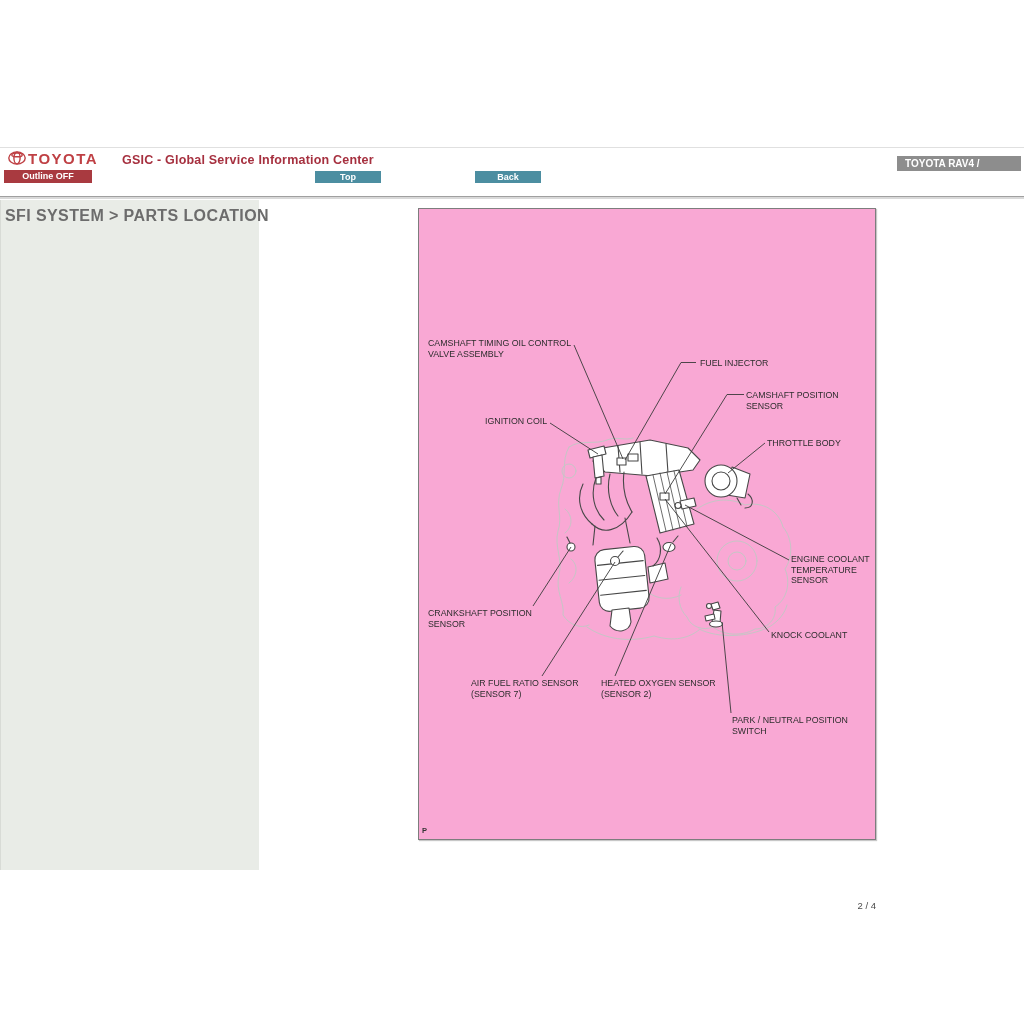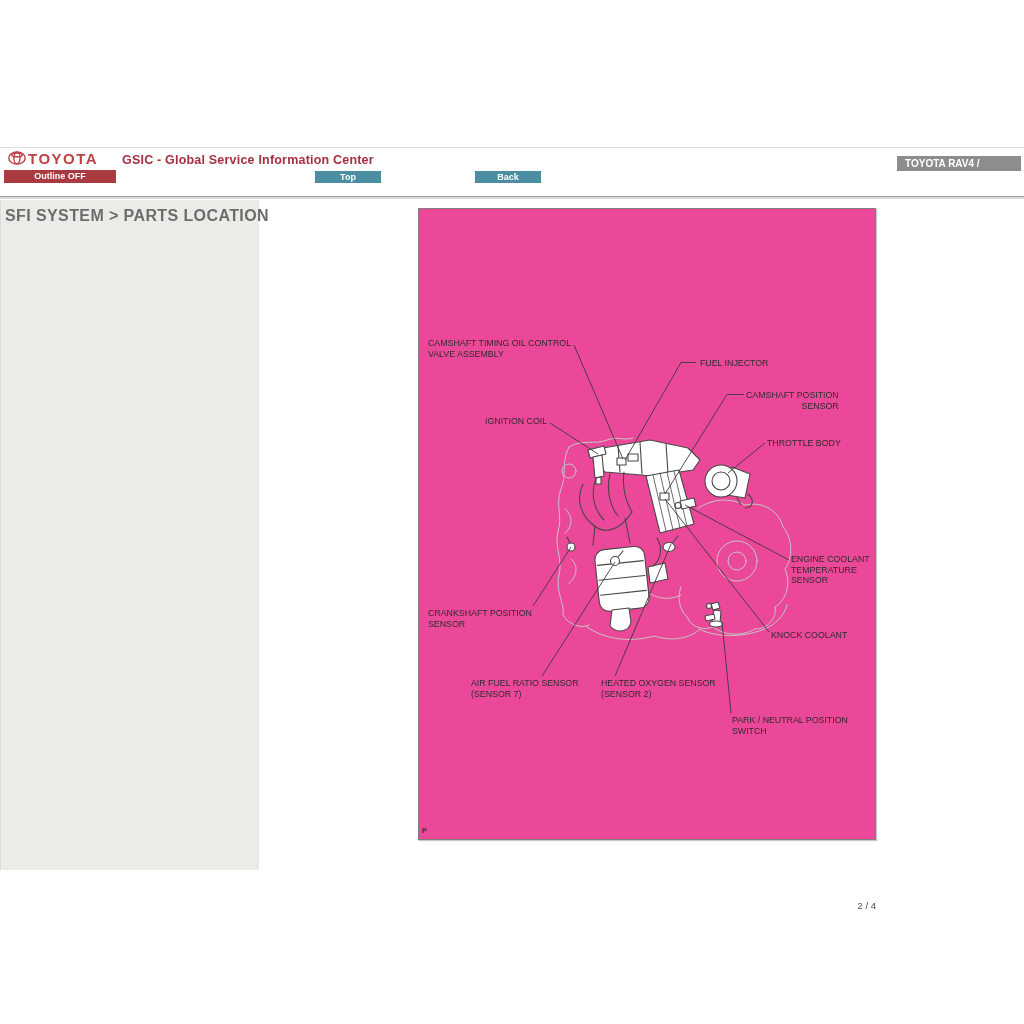--- a/index.html
+++ b/index.html
@@ -8,42 +8,42 @@
     font-family:"Liberation Sans",sans-serif;overflow:hidden;
   }
   .abs{position:absolute;}
 
   
   .topline{left:0;top:147px;width:1024px;height:1px;background:#e0e0e0;}
   .brand-logo{left:8px;top:151px;width:18px;height:14px;}
   .brand-text{left:28px;top:150px;font-size:15px;font-weight:bold;color:#bf4044;letter-spacing:1.5px;}
   .gsic-title{left:122px;top:153px;font-size:12.5px;font-weight:bold;color:#a6303f;letter-spacing:.2px;}
   .btn-red{
-    left:4px;top:170px;width:112px;height:13px;background:#a93a40;
+    left:4px;top:170px;width:88px;height:13px;background:#a93a40;
     color:#fff;font-size:9px;font-weight:bold;text-align:center;line-height:13px;cursor:pointer;
   }
   .btn-teal{
     top:171px;width:66px;height:12px;background:#4c8ea1;color:#fff;
     font-size:9px;font-weight:bold;text-align:center;line-height:12px;cursor:pointer;
   }
   .btn-top{left:315px;} .btn-back{left:475px;} .btn-new{left:637px;margin-top:40px;}
   .vehicle-label{
     left:897px;top:156px;width:124px;height:15px;background:#8d8d8d;color:#fff;
     font-size:10px;font-weight:bold;line-height:15px;padding-left:8px;box-sizing:border-box;
   }
   .rule-dark{left:0;top:196px;width:1024px;height:1px;background:#a0a0a0;}
   .rule-light{left:0;top:197px;width:1024px;height:2px;background:#d9d9d9;}
 
   
   .side-panel{left:0;top:200px;width:259px;height:670px;background:#e9ece7;border-left:1px solid #d8dbd6;box-sizing:border-box;}
   .breadcrumb{left:5px;top:207px;font-size:16px;font-weight:bold;color:#6c6c6c;letter-spacing:.4px;}
 
   
   .diagram-box{
-    left:418px;top:208px;width:456px;height:630px;background:#ec4899;
+    left:418px;top:208px;width:456px;height:630px;background:#f9a8d4;
     border:1px solid #7d7d7d;box-shadow:1px 1px 1px rgba(0,0,0,.22);
   }
   .dlabel{
     position:absolute;font-size:8.8px;line-height:10.5px;color:#2d2d2d;
     white-space:pre-line;letter-spacing:0;
   }
   .corner-mark{position:absolute;left:3px;top:617px;font-size:7.5px;font-weight:bold;color:#333;}
   .pagination{left:418px;top:900px;width:458px;text-align:right;font-size:9.5px;color:#4a4a4a;}
 </style>
 </head>
@@ -159,21 +159,21 @@
       <polyline points="350,423 246,290"></polyline>
       <polyline points="123,467 196,353"></polyline>
       <polyline points="196,467 252,335"></polyline>
       <polyline points="312,504 303,413"></polyline>
     </g>
   </svg>
 
   <div class="dlabel" style="left:9px;top:129px;">CAMSHAFT TIMING OIL CONTROL
 VALVE ASSEMBLY</div>
   <div class="dlabel" style="left:281px;top:149px;">FUEL INJECTOR</div>
-  <div class="dlabel" style="left:327px;top:181px;text-align:right;">CAMSHAFT POSITION
+  <div class="dlabel" style="left:327px;top:181px;">CAMSHAFT POSITION
 SENSOR</div>
   <div class="dlabel" style="left:66px;top:207px;">IGNITION COIL</div>
   <div class="dlabel" style="left:348px;top:229px;">THROTTLE BODY</div>
   <div class="dlabel" style="left:372px;top:345px;">ENGINE COOLANT
 TEMPERATURE
 SENSOR</div>
   <div class="dlabel" style="left:9px;top:399px;">CRANKSHAFT POSITION
 SENSOR</div>
   <div class="dlabel" style="left:352px;top:421px;">KNOCK COOLANT</div>
   <div class="dlabel" style="left:52px;top:469px;">AIR FUEL RATIO SENSOR

